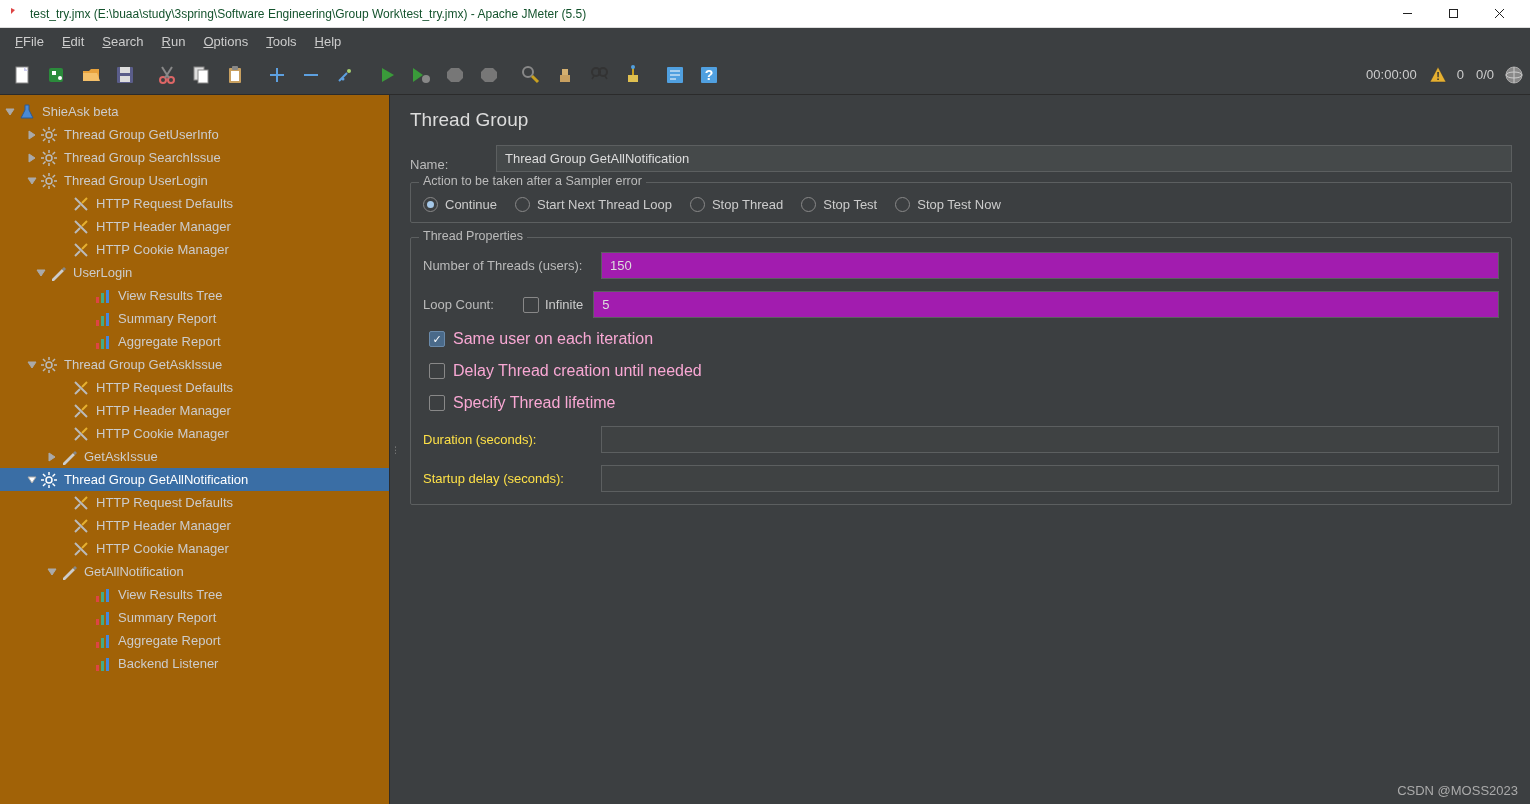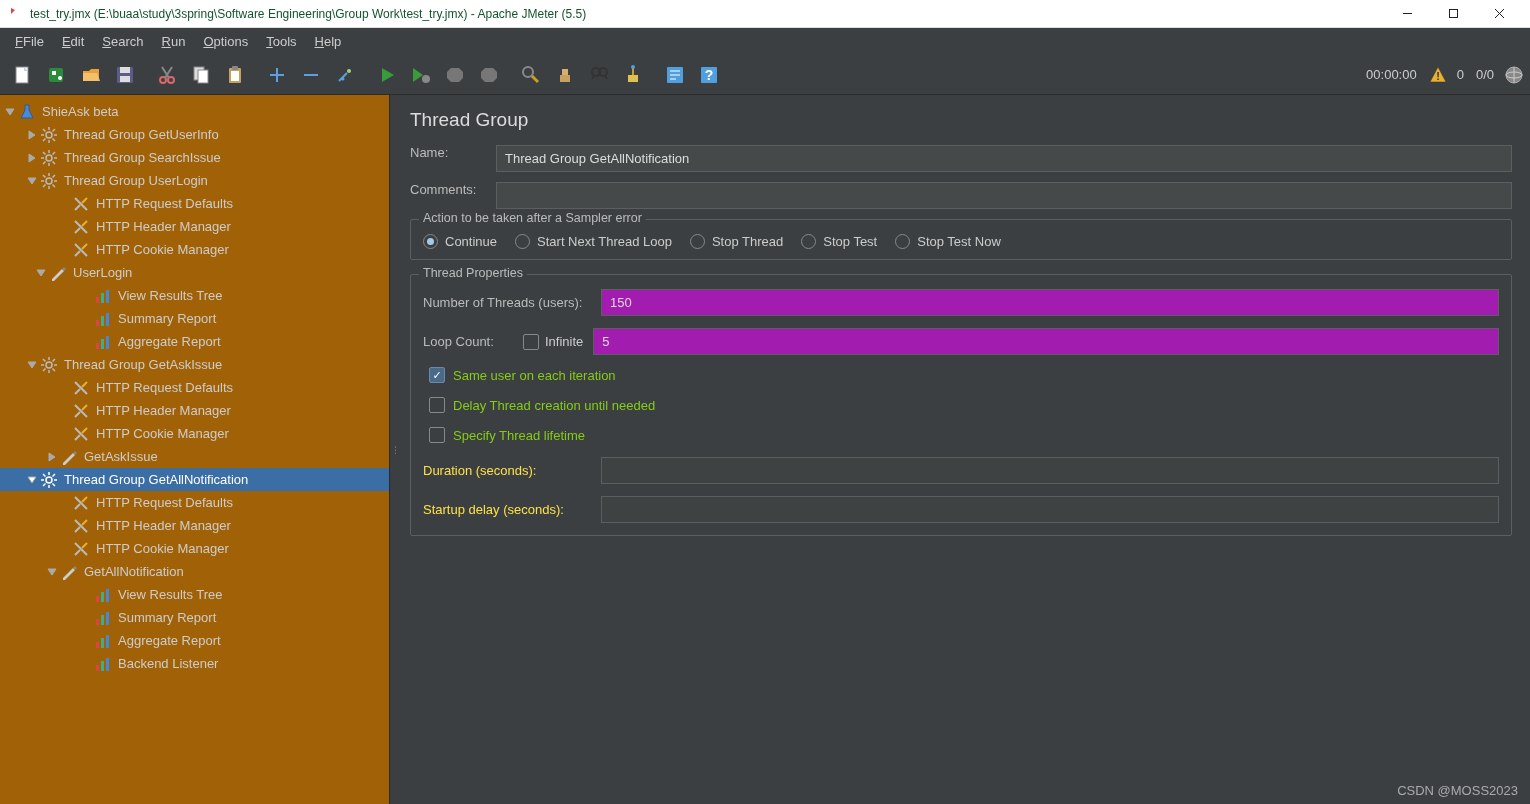--- a/index.html
+++ b/index.html
@@ -42,40 +42,40 @@
 .tnode { display:flex; align-items:center; height:23px; white-space:nowrap; font-size:13px; color:#ccc; }
 .tnode.sel { background:#3a6ea5; color:#fff; }
 .twist { width:12px; height:12px; margin-right:2px; }
 .twist svg { stroke:#aaa; fill:#aaa; }
 .twist.empty { visibility:hidden; }
 .ticon { width:18px; height:18px; margin-right:6px; display:flex; align-items:center; justify-content:center; }
 .tlabel { }
 
 
 .content-title { font-size:19px; color:#dcdcdc; margin-bottom:14px; }
-.form-row { display:flex; align-items:flex-start; margin-bottom:10px; }
+.form-row { display:flex; align-items:flex-end; margin-bottom:10px; }
 .form-label { width:86px; font-size:13px; color:#bbb; }
 .form-input { flex:1; height:27px; background:#45494a; border:1px solid #5c5f60; color:#ddd; padding:0 8px; font-size:13px; }
 
 .fieldset { border:1px solid #5c5f60; border-radius:2px; padding:14px 12px 10px 12px; margin-bottom:14px; position:relative; }
 .fieldset .legend { position:absolute; top:-9px; left:8px; background:#3c3f41; padding:0 4px; font-size:12.5px; color:#bbb; }
 .radio-row { display:flex; align-items:center; gap:18px; }
 .radio { display:flex; align-items:center; gap:7px; font-size:13px; color:#ccc; }
 .radio .r-outer { width:15px; height:15px; border:1px solid #888; border-radius:50%; display:flex; align-items:center; justify-content:center; background:#3c3f41; }
 .radio.sel .r-outer { }
 .radio.sel .r-inner { width:7px; height:7px; border-radius:50%; background:#a5c8e8; }
 
 .prop-row { display:flex; align-items:center; margin-bottom:12px; }
 .prop-label { width:178px; font-size:13px; color:#bbb; }
 .prop-label.disabled { color:#fde047; }
 .prop-input { flex:1; height:27px; background:#a21caf; border:1px solid #5c5f60; color:#ddd; padding:0 8px; font-size:13px; }
 .prop-input.disabled { background:#3f4243; color:#777; }
 .loop-check { display:flex; align-items:center; gap:6px; margin-right:10px; font-size:13px; color:#ccc; }
 
-.checkbox { display:flex; align-items:flex-end; gap:8px; font-size:13px; color:#84cc16; margin-bottom:14px; margin-left:6px; }
+.checkbox { display:flex; align-items:center; gap:8px; font-size:16px; color:#f9a8d4; margin-bottom:14px; margin-left:6px; }
 .chk { width:16px; height:16px; border:1px solid #888; border-radius:2px; background:#3c3f41; display:flex; align-items:center; justify-content:center; }
 .chk.on { background:#4a6a8a; border-color:#6a8aaa; }
 .chk.on::after { content:"✓"; color:#fff; font-size:11px; }
 
 .watermark { position:fixed; right:12px; bottom:6px; font-size:13px; color:#aaa; font-family:sans-serif; }
 </style>
 </head>
 <body>
 
 <div class="titlebar">
@@ -606,24 +606,20 @@
     <div class="splitter">
         <div class="dots">⋮</div>
       </div>
 
     <div class="content-pane">
       <div class="content-title">Thread Group</div>
 
       <div class="form-row">
         <div class="form-label">Name:</div>
         <input class="form-input" value="Thread Group GetAllNotification" style="">
-      </div>
-      <div class="form-row">
-        <div class="form-label">Comments:</div>
-        <input class="form-input" value="" style="">
       </div>
 
       <div class="fieldset">
         <div class="legend">Action to be taken after a Sampler error</div>
         <div class="radio-row">
           <label class="radio sel">
               <span class="r-outer">
                 <span class="r-inner"></span>
               </span>
               <span>Continue</span>

